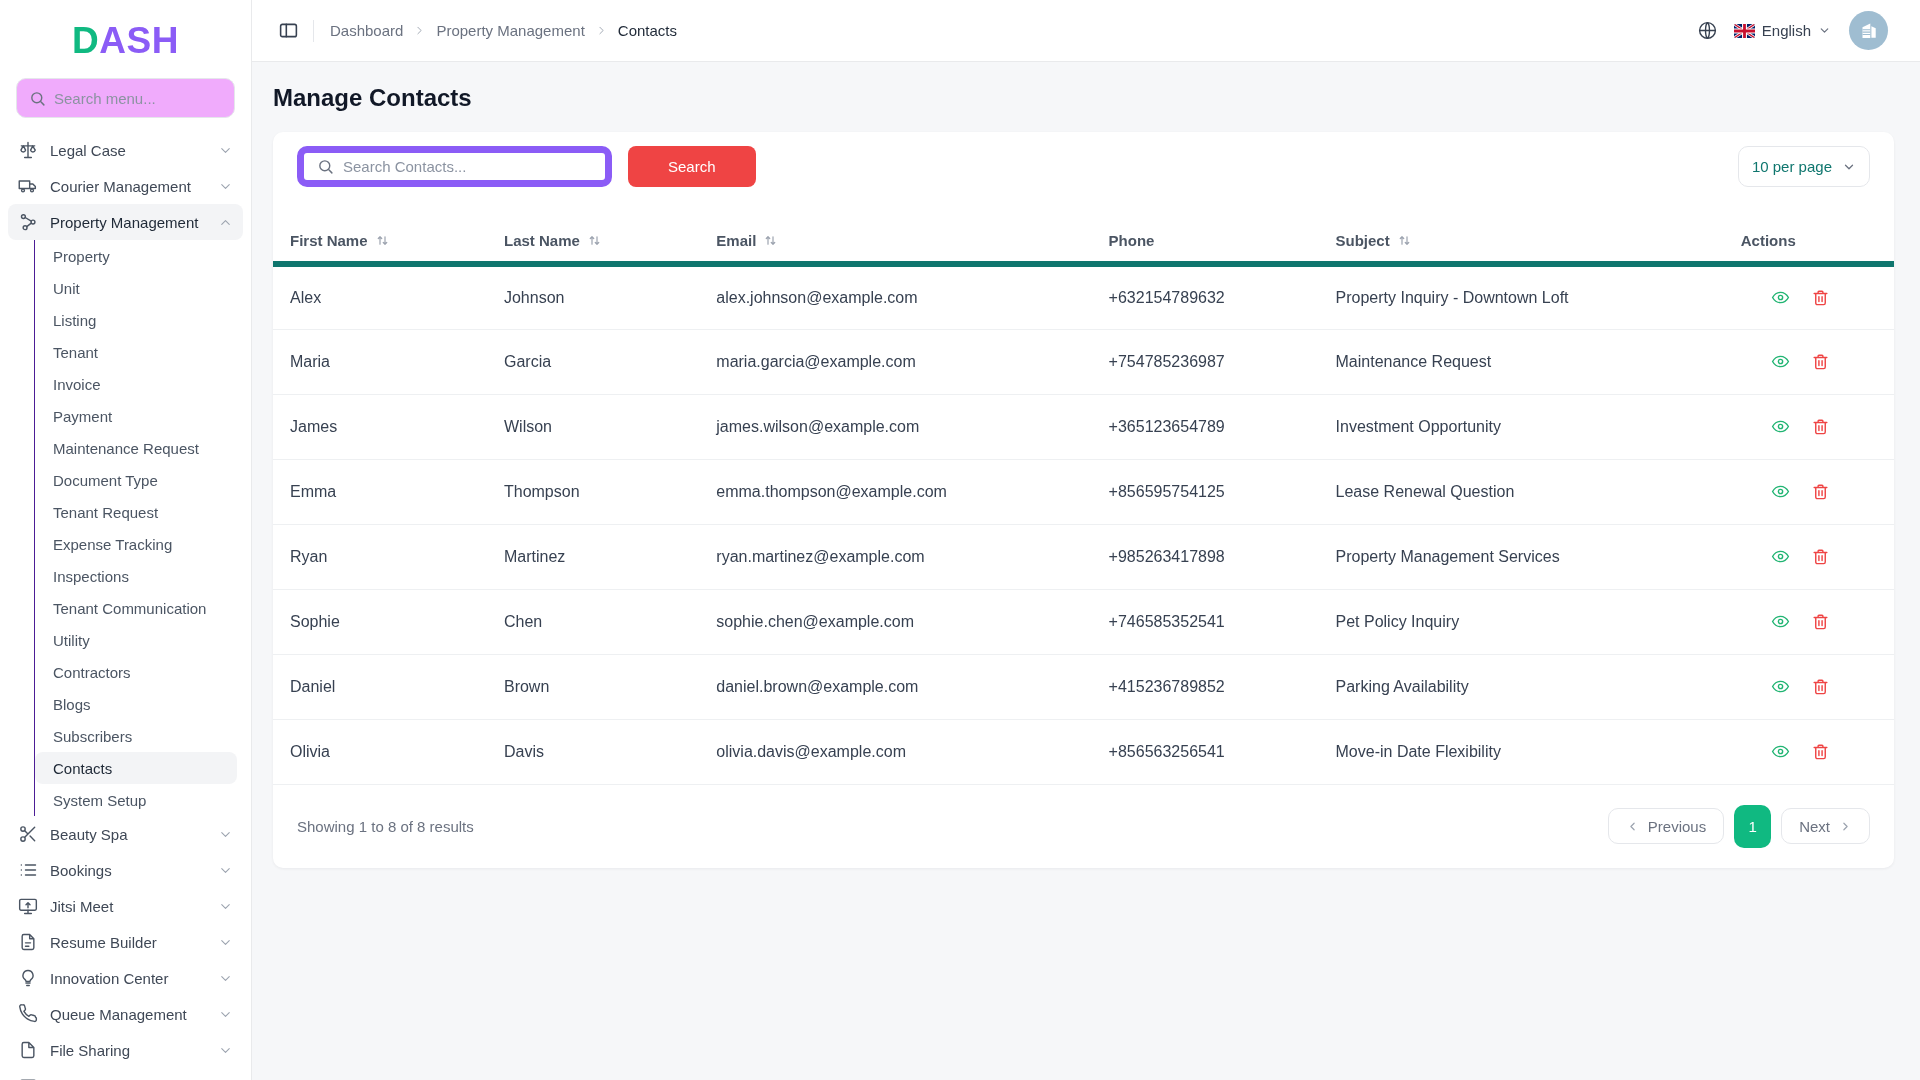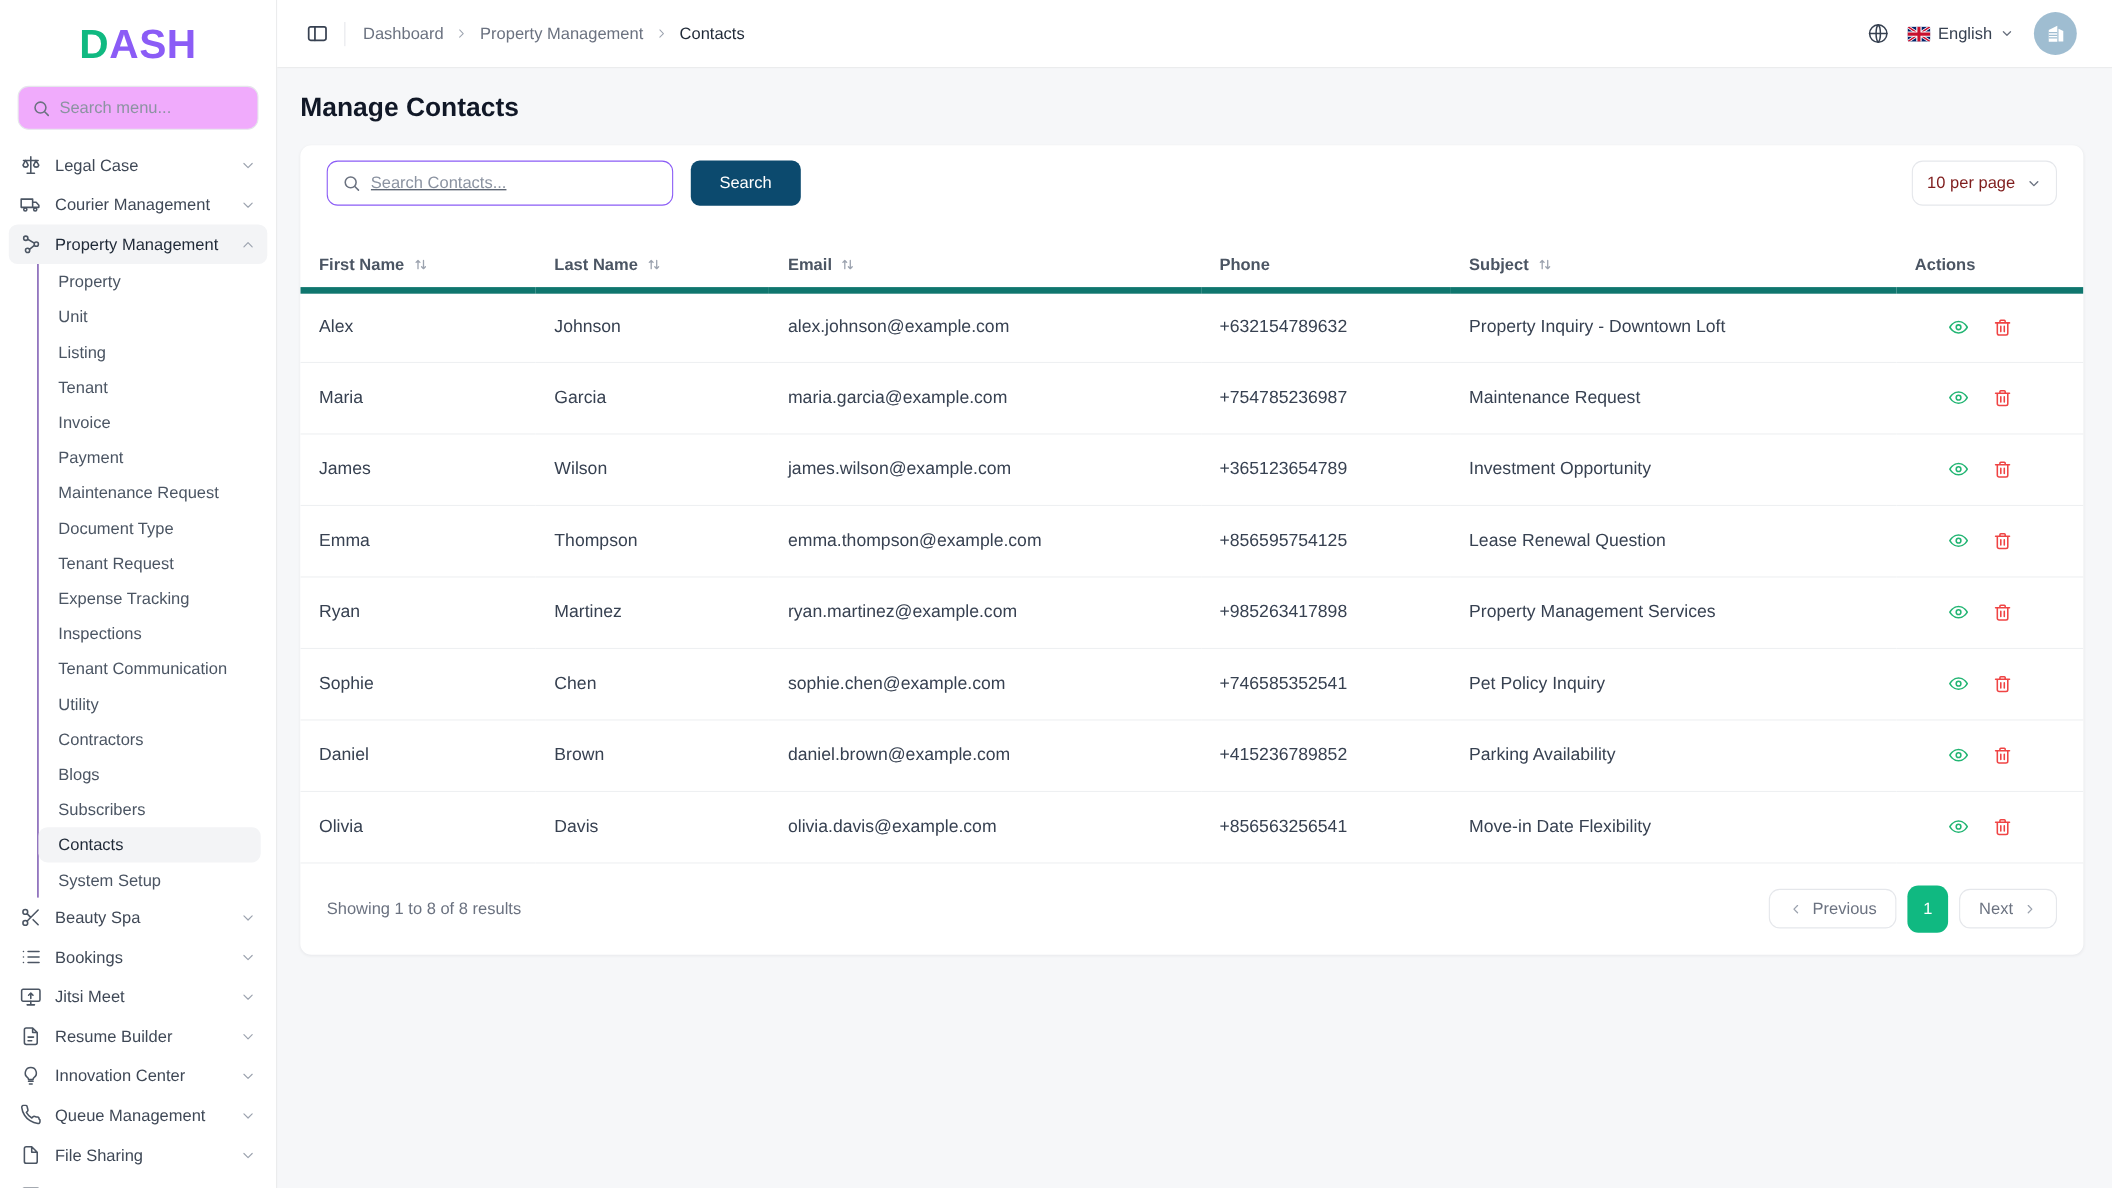--- a/index.html
+++ b/index.html
@@ -51,32 +51,32 @@
   .avatar { width:39px; height:39px; border-radius:50%; background:#9fbdd1; display:flex;
     align-items:center; justify-content:center; cursor:pointer; margin-left:6px; }
   .avatar svg { width:26px; height:26px; }
 
   .content { padding:14px 26px 0 21px; flex:1; overflow:hidden; }
   .page-title { font-size:24px; font-weight:700; color:#111827; margin:8px 0 20px; }
 
   .card { background:#fff; border-radius:10px; box-shadow:0 1px 3px rgba(16,24,40,.06);
     overflow:hidden; }
   .toolbar { display:flex; align-items:center; padding:14px 24px 0; margin-bottom:32px; }
-  .search-box { display:flex; align-items:center; gap:9px; border:1px solid #8b5cf6;
-    border-radius:10px; height:41px; width:315px; padding:0 13px;text-decoration:underline; }
+  .search-box { display:flex; align-items:center; gap:9px; border:7px solid #8b5cf6;
+    border-radius:10px; height:41px; width:315px; padding:0 13px; }
   .search-box svg { width:17px; height:17px; color:#6b7280; flex:none; }
   .search-box input { border:none; outline:none; font-size:15px; width:100%; color:#374151;
     font-family:"Liberation Sans", sans-serif; }
   .search-box input::placeholder { color:#8b93a1; }
-  .btn-search { margin-left:16px; background:#0c4a6e; color:#fff; border:none; border-radius:8px;
-    height:41px; padding:0 26px; font-size:15px; font-weight:500; cursor:pointer;
+  .btn-search { margin-left:16px; background:#ef4444; color:#fff; border:none; border-radius:8px;
+    height:41px; padding:0 40px; font-size:15px; font-weight:500; cursor:pointer;
     font-family:"Liberation Sans", sans-serif; }
   .per-page { margin-left:auto; display:flex; align-items:center; justify-content:space-between;
     gap:10px; border:1px solid #e5e7eb; border-radius:10px; height:41px; padding:0 13px;
-    min-width:117px; font-size:15px; color:#7f1d1d; cursor:pointer; }
+    min-width:117px; font-size:15px; color:#0f766e; cursor:pointer; }
   .per-page .chev { width:14px; height:14px; color:#6b7280; display:flex; }
   .per-page .chev svg { width:14px; height:14px; }
 
   table { width:100%; border-collapse:collapse; table-layout:fixed; }
   col.c-first { width:13.2%; } col.c-last { width:13.1%; } col.c-email { width:24.2%; }
   col.c-phone { width:14%; } col.c-subject { width:25%; } col.c-actions { width:10.5%; }
   thead th { text-align:left; font-size:15px; font-weight:600; color:#4b5563; height:45px;
     padding:0 10px 0 17px; border-bottom:6px solid #0f766e; }
   thead th .th-inner { display:flex; align-items:center; gap:7px; }
   .sort-ico { width:15px; height:15px; color:#9ca3af; display:flex; cursor:pointer; }

